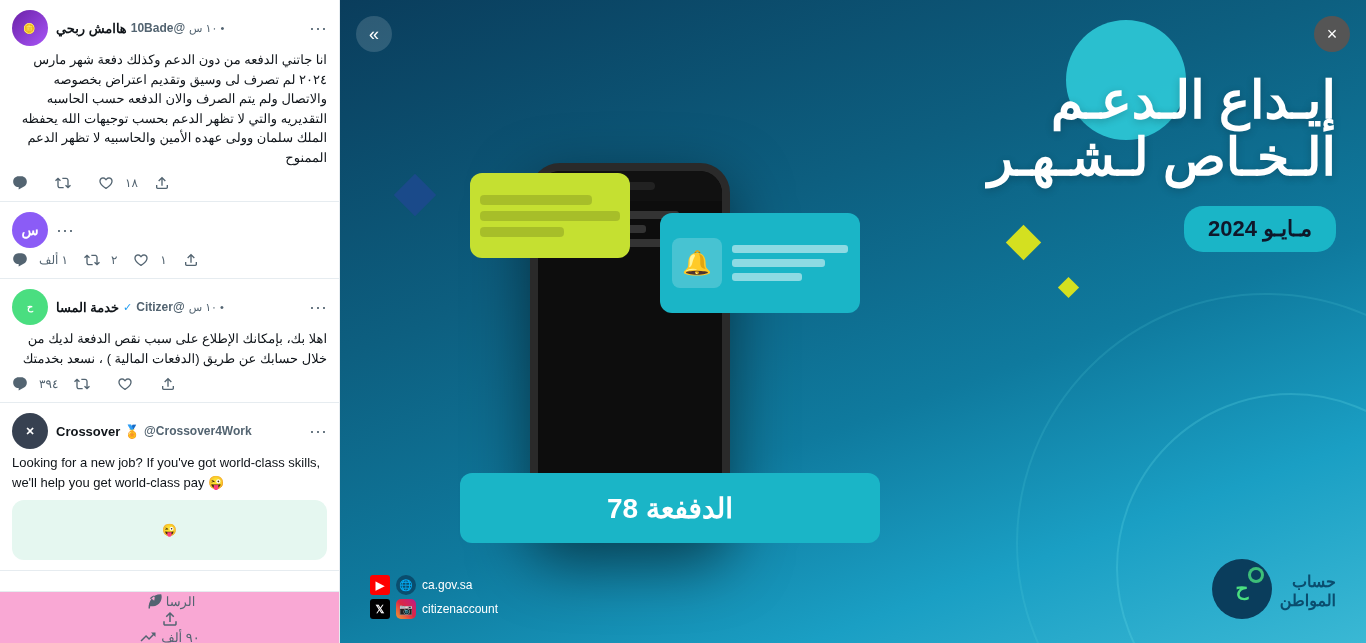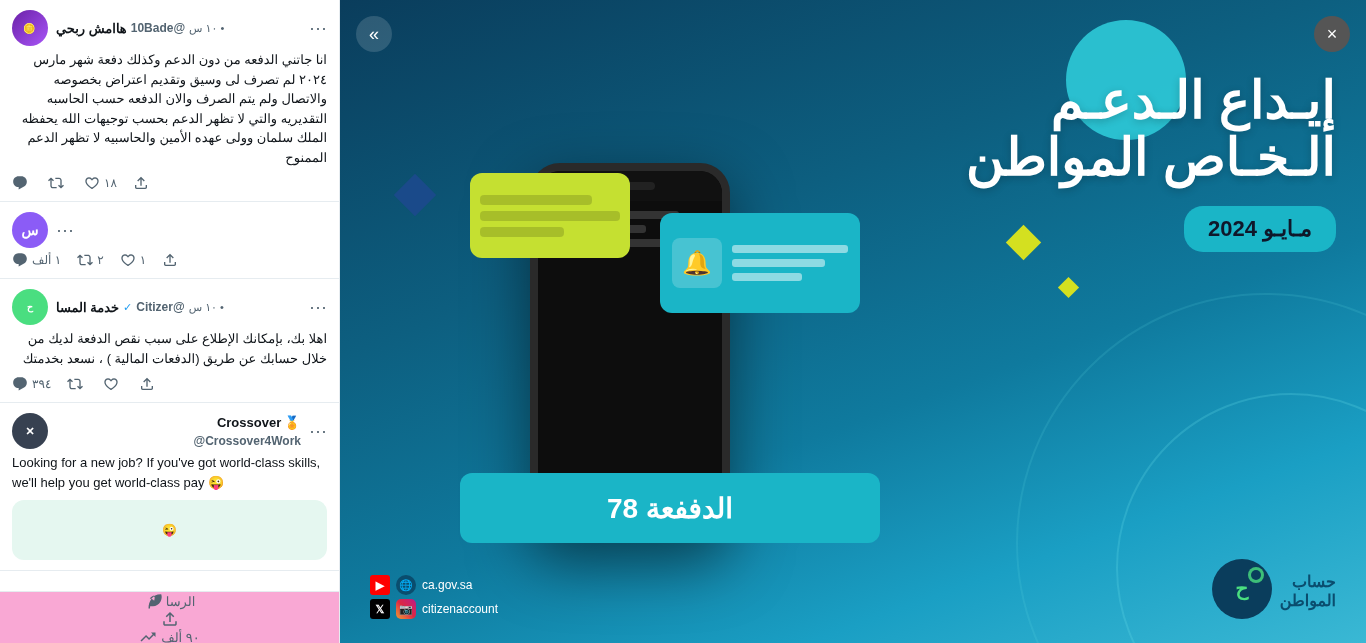--- a/index.html
+++ b/index.html
@@ -139,24 +139,25 @@
     .tweet-actions {
       display: flex;
       gap: 16px;
       align-items: center;
       direction: ltr;
     }
 
     .tweet-action {
       display: flex;
       align-items: center;
-      gap: 4px;
+      gap: 11px;
       color: #536471;
       font-size: 12px;
       cursor: pointer;
+      font-family: Liberation Serif, serif;
     }
 
     .tweet-action svg {
       width: 16px;
       height: 16px;
       fill: #536471;
     }
 
     
     .bottom-bar {
@@ -598,21 +599,21 @@
               <path d="M12 2.59l5.7 5.7-1.41 1.42L13 6.41V16h-2V6.41l-3.3 3.3-1.41-1.42L12 2.59zM21 15l-.02 3.51c0 1.38-1.12 2.49-2.5 2.49H5.5C4.11 21 3 19.88 3 18.5V15h2v3.5c0 .28.22.5.5.5h12.98c.28 0 .5-.22.5-.5L19 15h2z"></path>
             </svg>
         </span>
       </div>
     </div>
 
     <div class="tweet">
       <div class="tweet-header" style="direction:ltr;flex-direction:row;">
         <div class="avatar avatar-crossover" style="background:#374151; color:#fff; font-size:11px;">✕</div>
         <div class="tweet-meta" style="direction:ltr;">
-          <div class="tweet-username-row" style="flex-direction:column;justify-content:flex-start;align-items:flex-end;">
+          <div class="tweet-username-row" style="flex-direction:row;justify-content:flex-start;">
             <span class="tweet-display-name">Crossover 🏅</span>
             <span class="tweet-handle">@Crossover4Work</span>
           </div>
         </div>
         <span class="tweet-dots" style="margin-left:auto;margin-right:0;">···</span>
       </div>
       <div class="tweet-body ltr">Looking for a new job? If you've got world-class skills, we'll help you get world-class pay 😜</div>
       <div style="margin-top:8px; background:#e5f7f0; border-radius:12px; height:60px; display:flex; align-items:center; justify-content:center;">
         <span style="color:#536471;font-size:12px;">😜</span>
       </div>
@@ -669,21 +670,21 @@
   <div class="bg-diamond-yellow" style="top:230px;right:330px;"></div>
   <div style="position:absolute;width:15px;height:15px;background:#d4e020;transform:rotate(45deg);top:280px;right:290px;"></div>
 
   <button class="back-btn">«</button>
 
   <button class="close-btn">×</button>
 
   <div class="title-area">
     <div class="main-title">
       <div>إيـداع الـدعـم</div>
-      <div>الـخـاص المواطن</div>
+      <div>الـخـاص لـشـهـر</div>
     </div>
     <div class="date-badge">مـايـو 2024</div>
   </div>
 
   <div class="phone-container" style="left:160px;bottom:100px;">
 
     <div class="notif-green" style="top:50px;left:-30px;">
       <div class="notif-line medium"></div>
       <div class="notif-line long"></div>
       <div class="notif-line short"></div>

